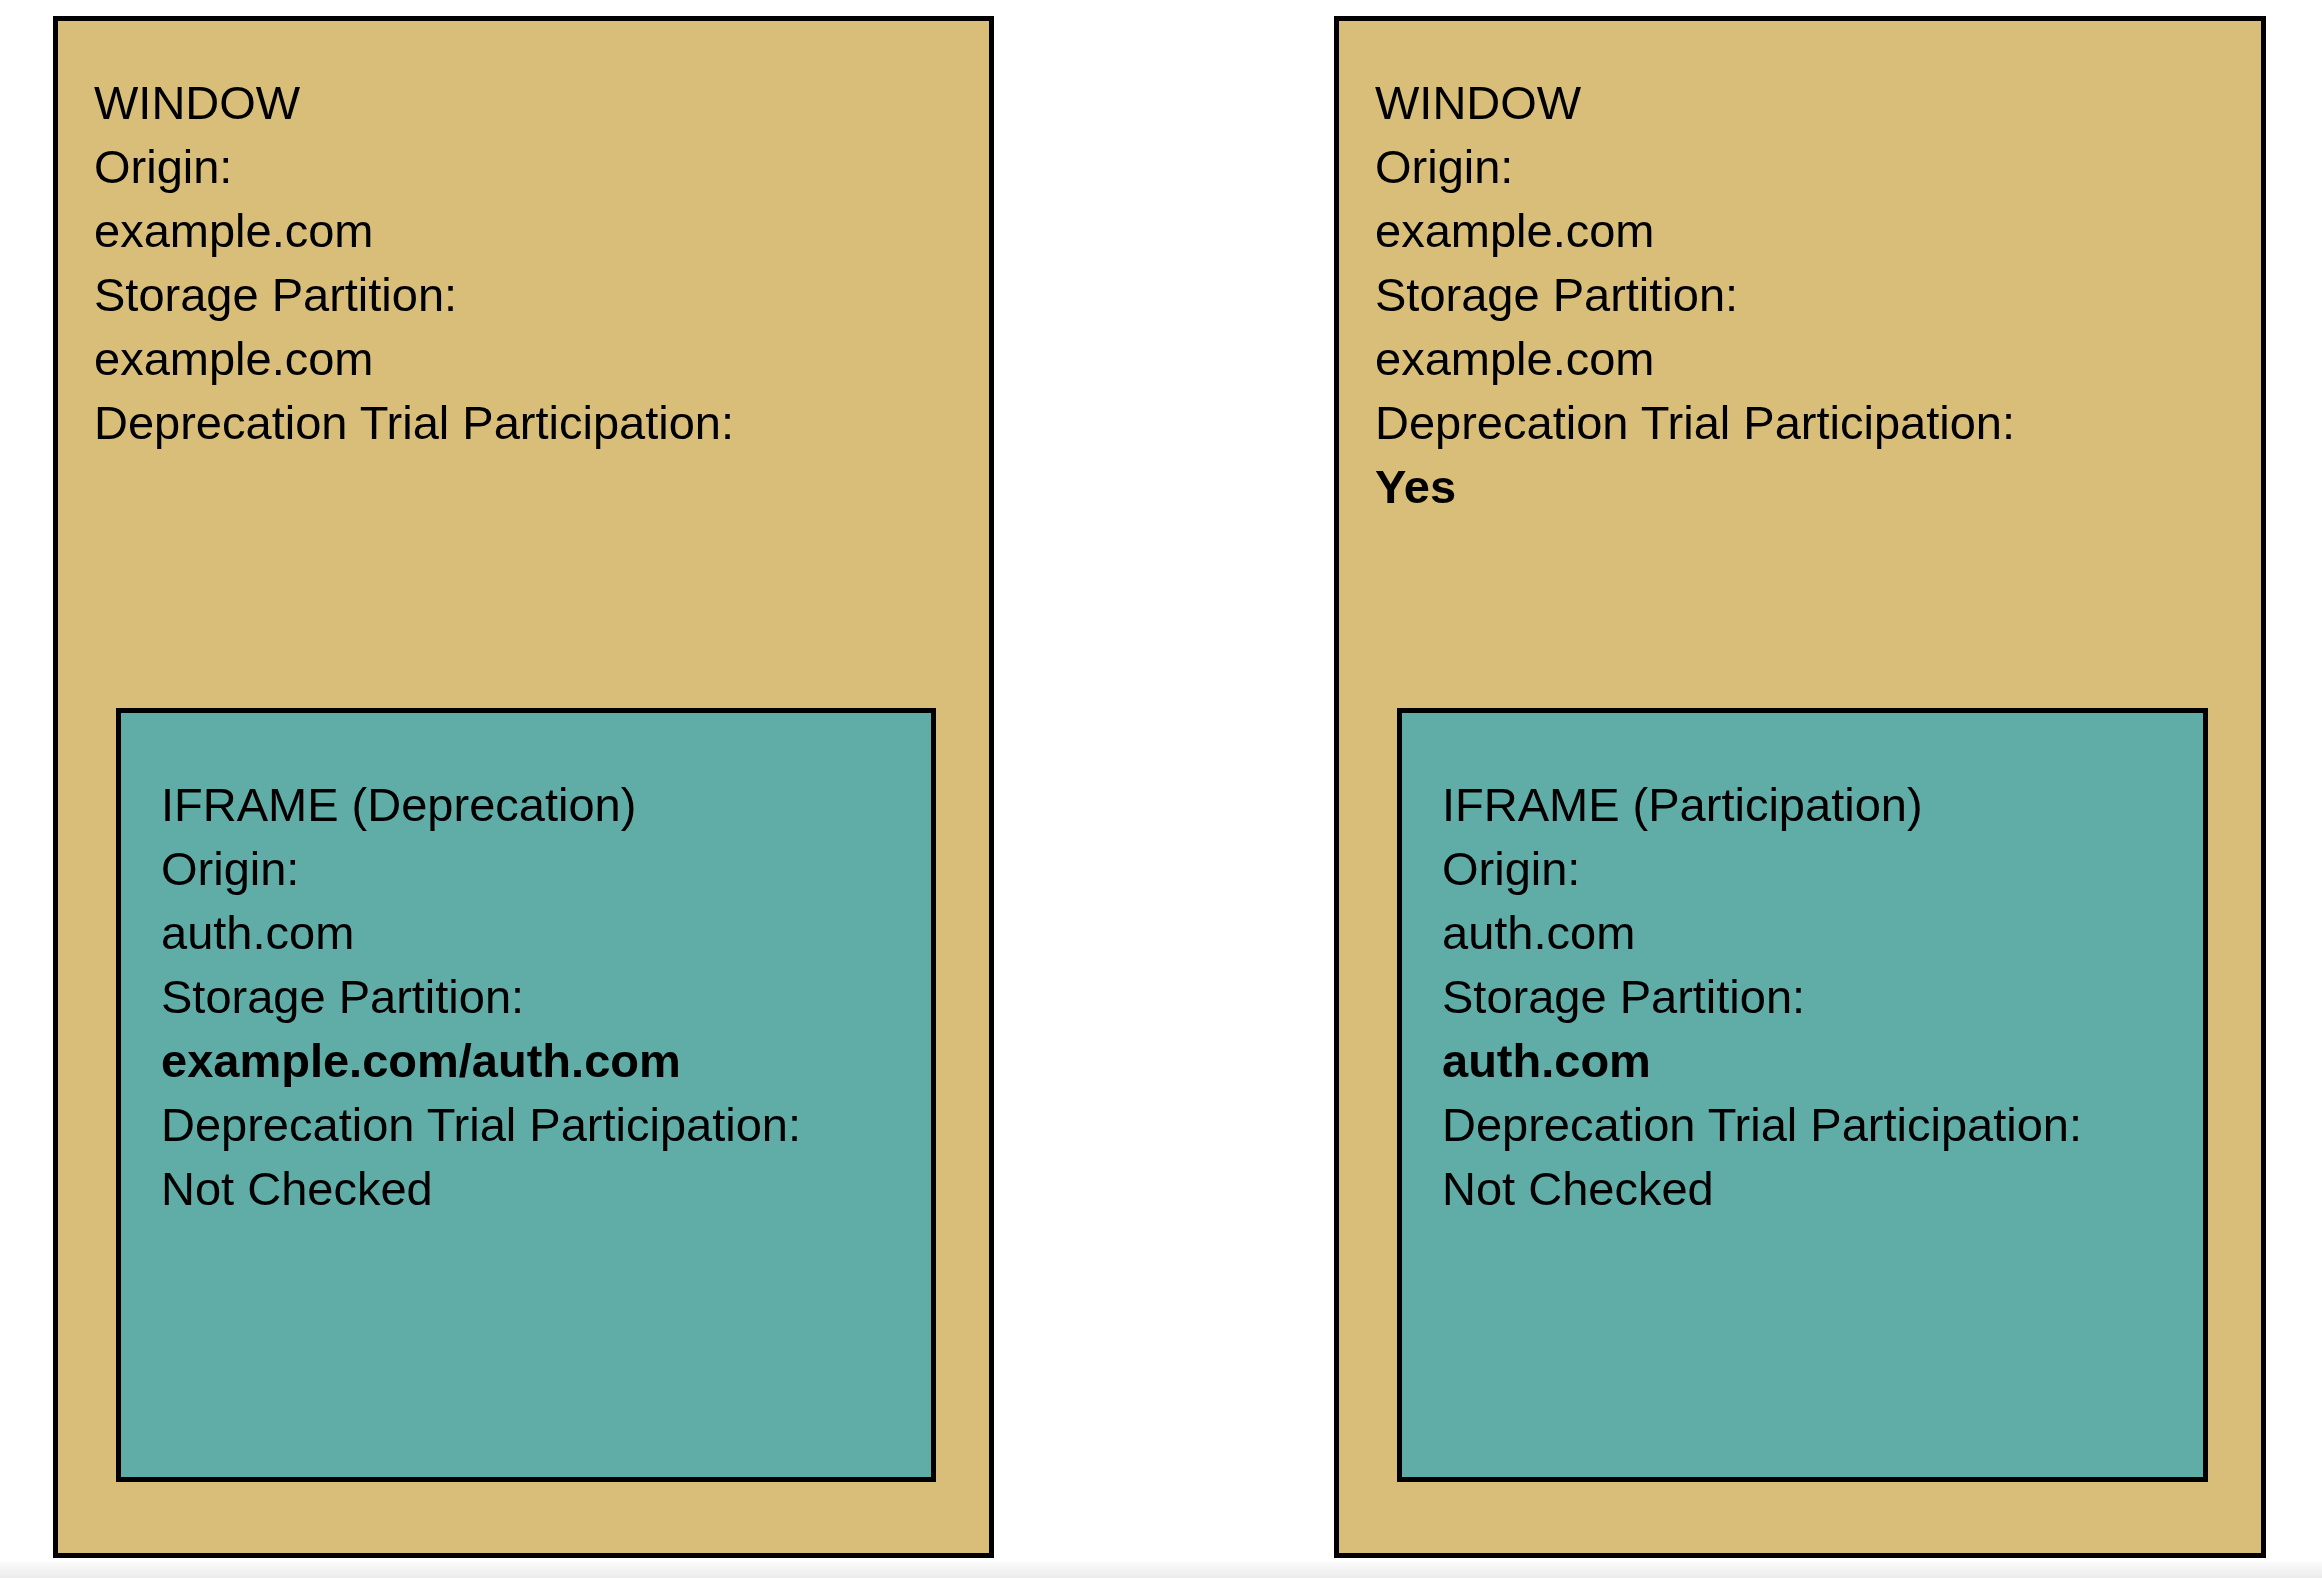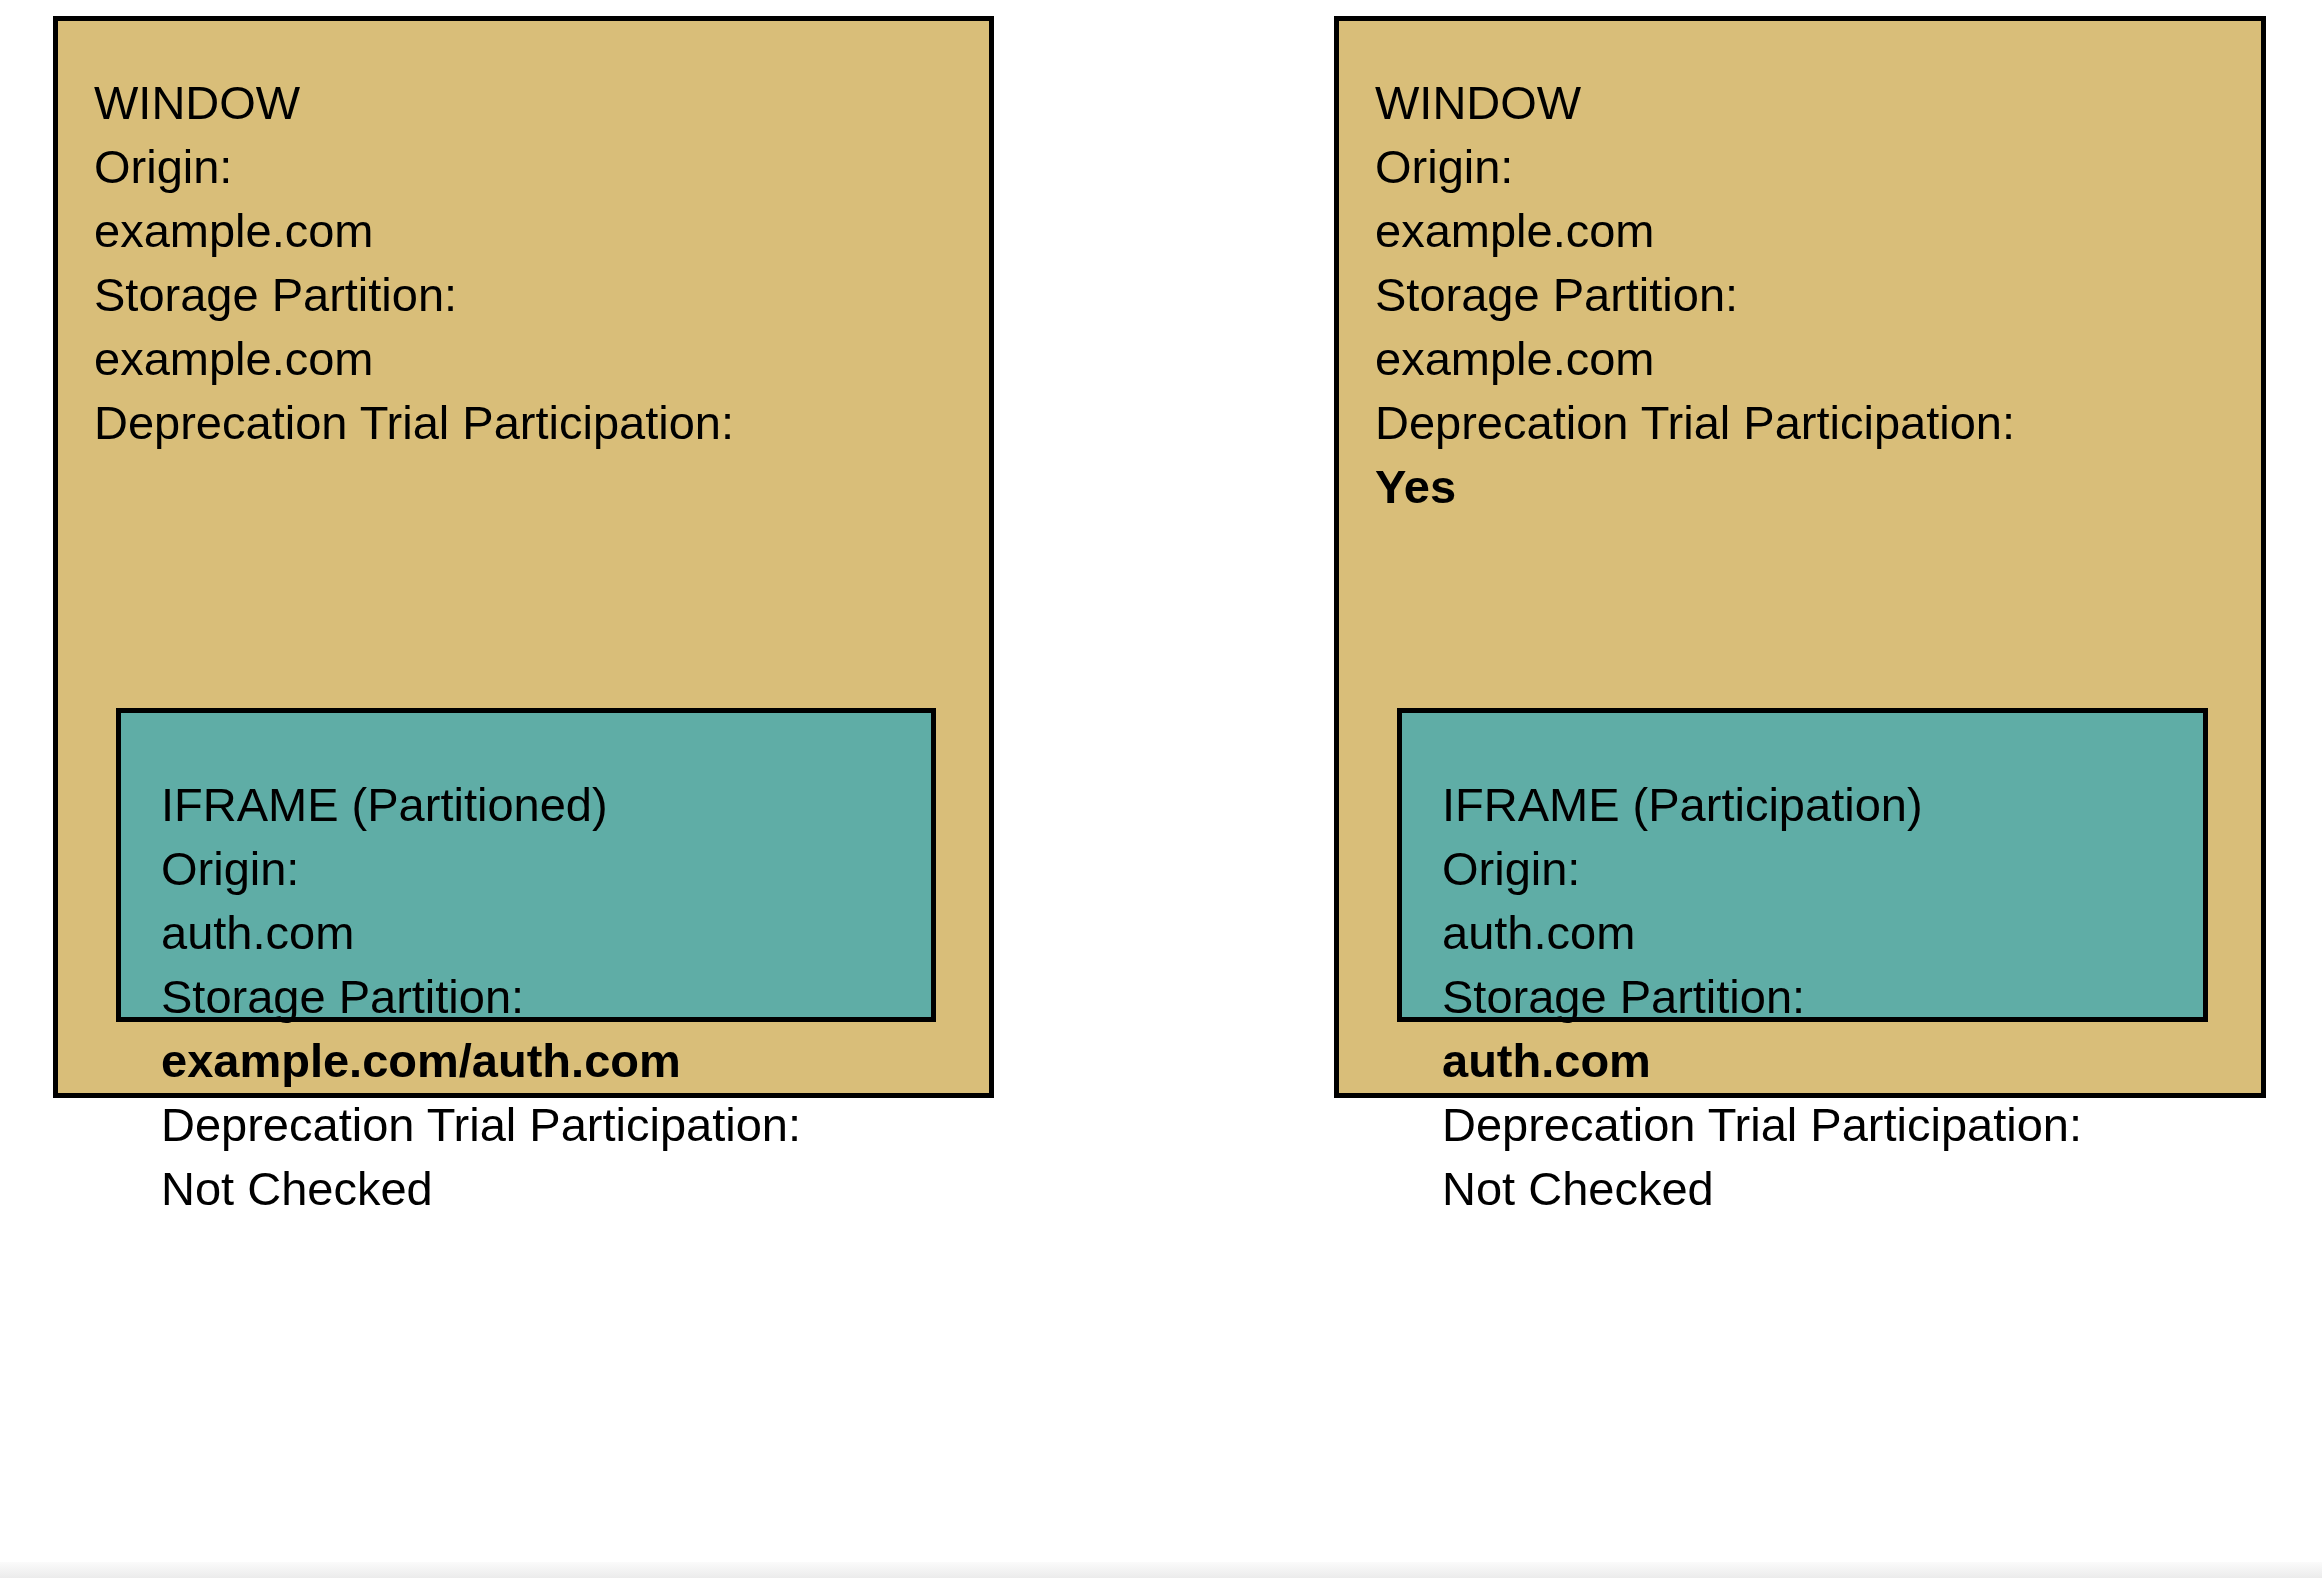--- a/index.html
+++ b/index.html
@@ -15,21 +15,21 @@
     font-family: "Liberation Sans", sans-serif;
     color: #000;
   }
   .canvas {
     position: absolute;
     inset: 0;
   }
   .window-box {
     position: absolute;
     top: 16px;
-    height: 1082px;
+    height: 1542px;
     box-sizing: border-box;
     background: var(--window-bg, #d9be79);
     border: 5px solid var(--border-color, #000);
     padding: 50px 40px 0 36px;
   }
   #window-left  { left: 53px;   width: 941px; }
   #window-right { left: 1334px; width: 932px; }
 
   .window-box p { margin: 0; }
   .line {
@@ -79,21 +79,21 @@
     <p class="para">
       <span class="line">Storage Partition:</span>
       <span class="line">example.com</span>
     </p>
 
     <p class="para">
       <span class="line">Deprecation Trial Participation:</span>
     </p>
 
     <div class="iframe-box">
-      <p class="line title">IFRAME (Partitioned)</p>
+      <p class="line title">IFRAME (Deprecation)</p>
 
       <p class="para">
         <span class="line">Origin:</span>
         <span class="line">auth.com</span>
       </p>
 
       <p class="para">
         <span class="line">Storage Partition:</span>
         <span class="line b">example.com/auth.com</span>
       </p>

